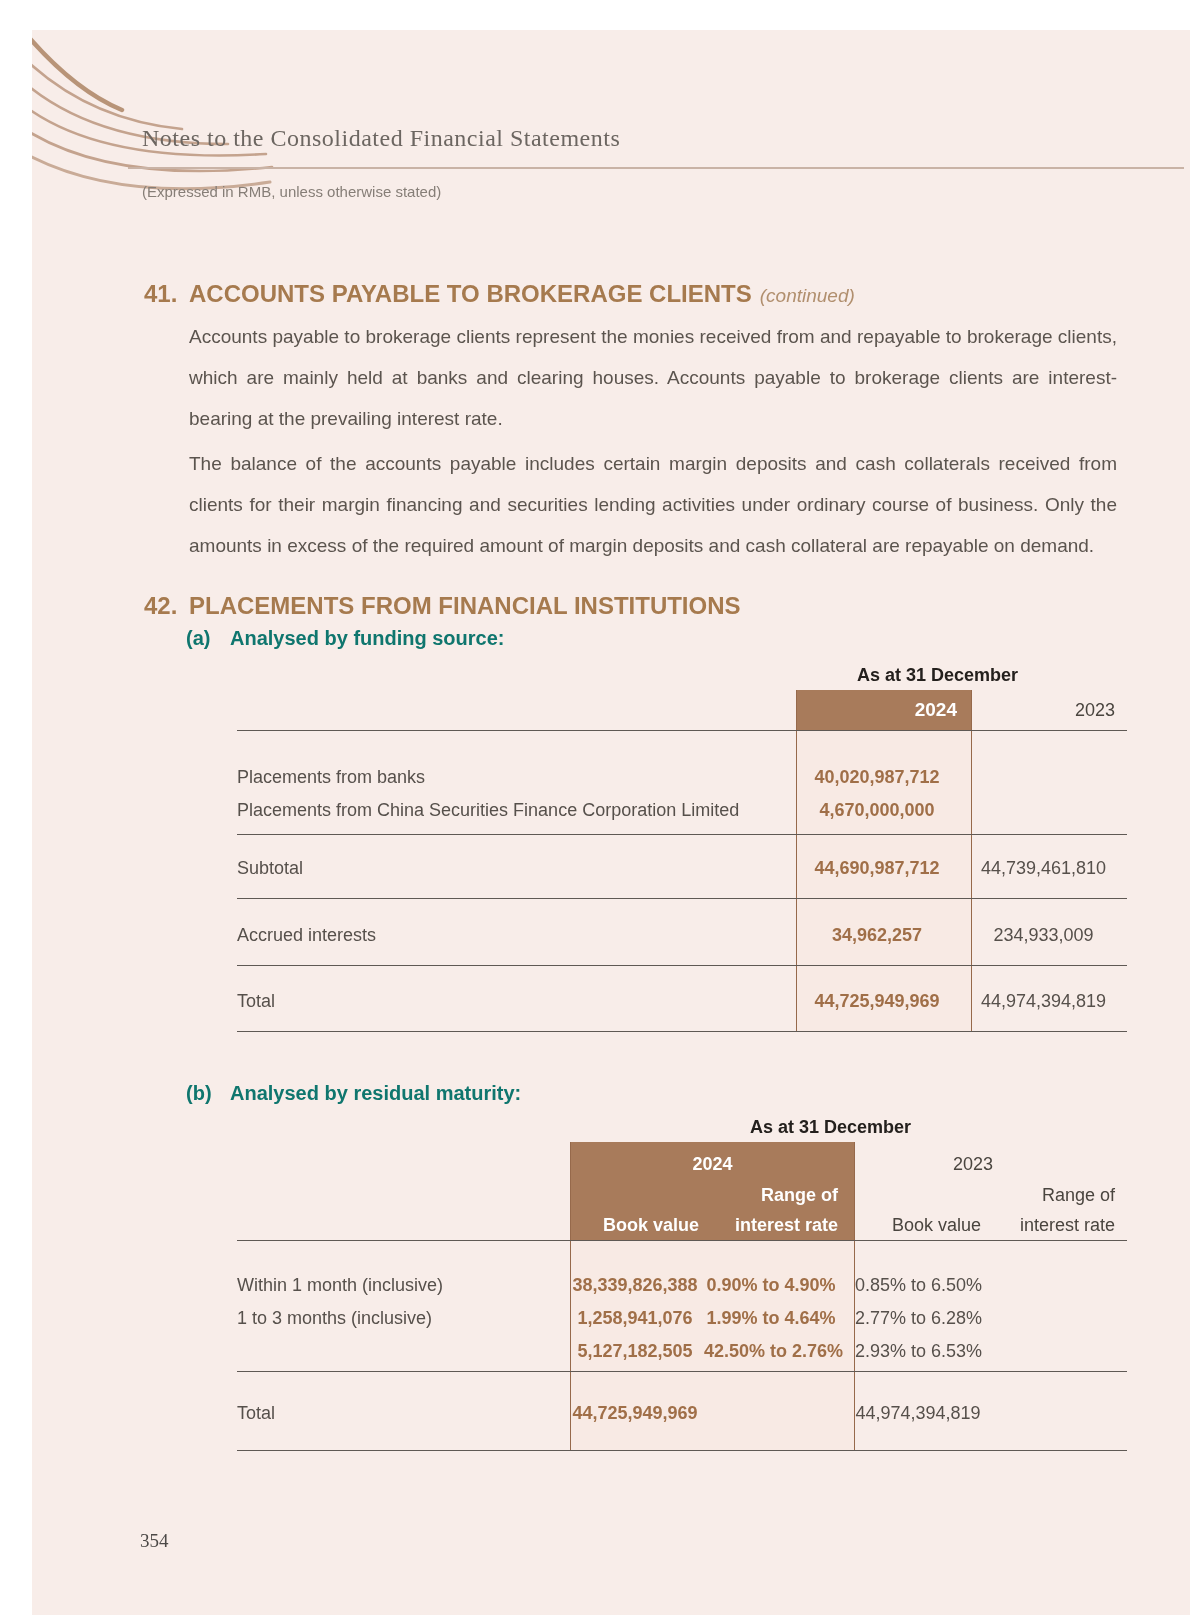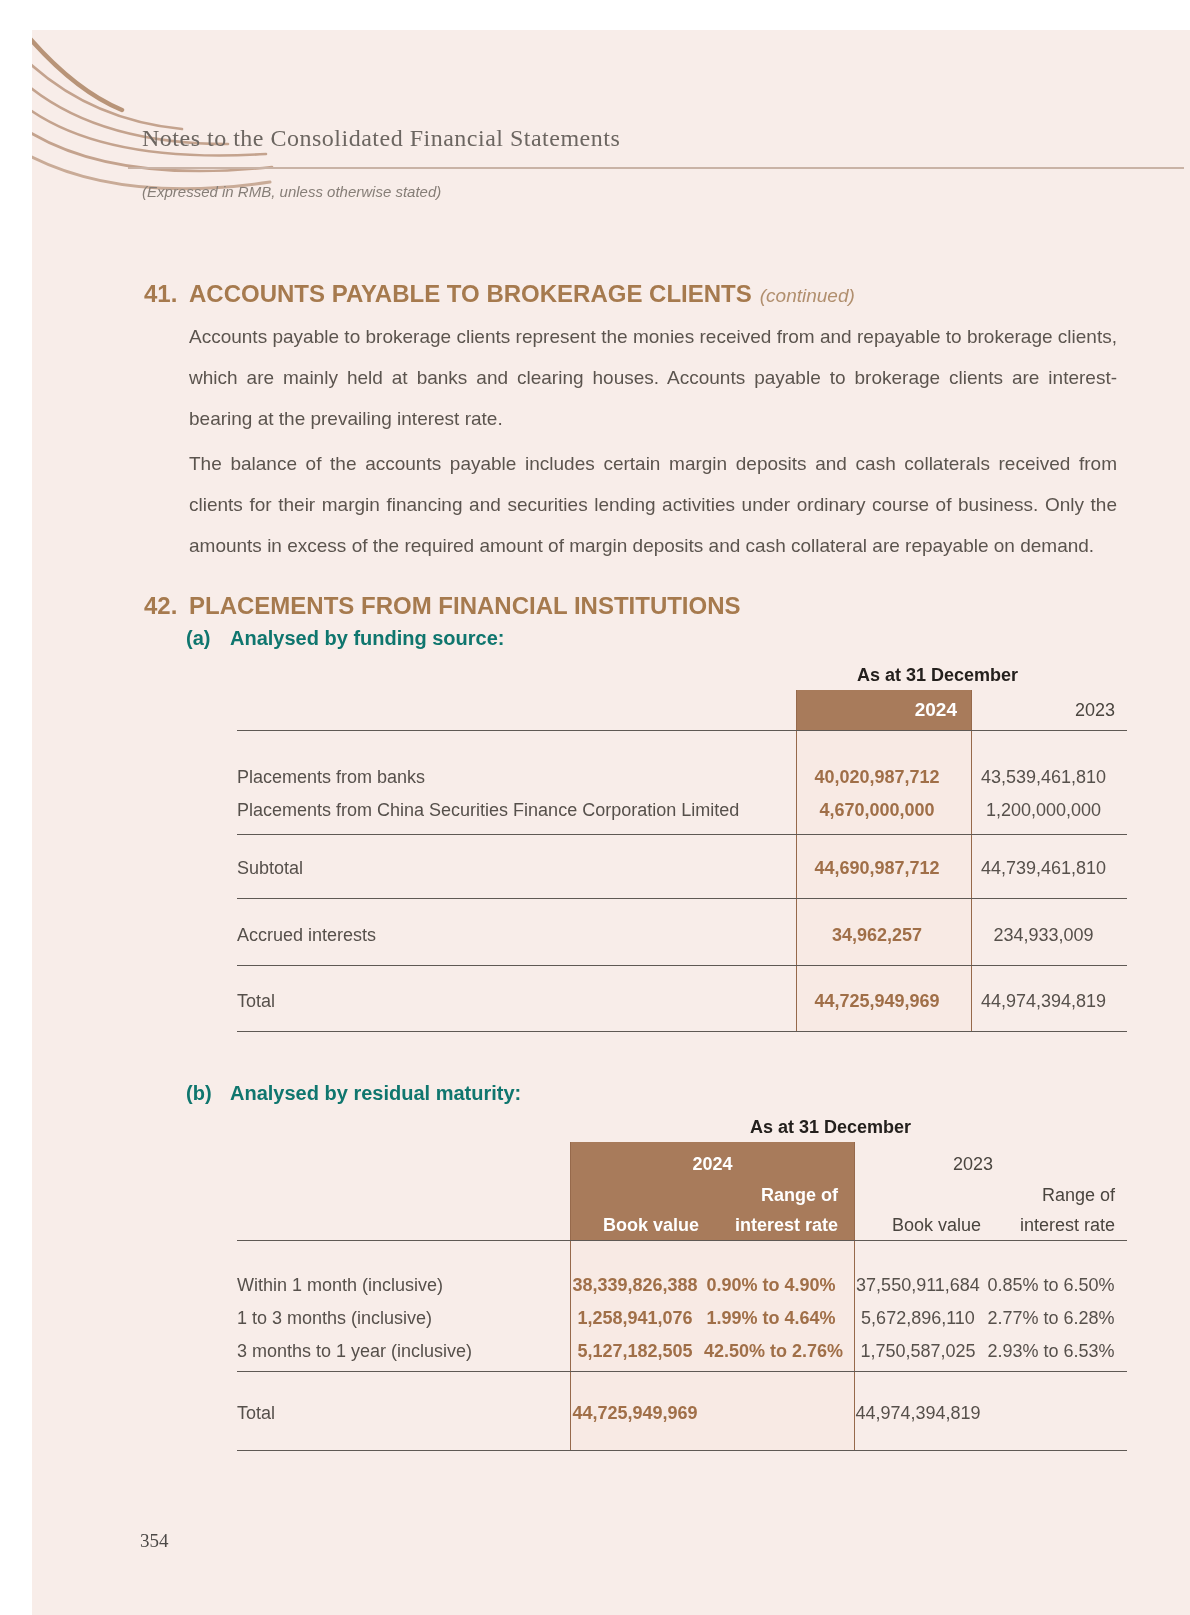--- a/index.html
+++ b/index.html
@@ -12,21 +12,21 @@
 
   
   .swoosh { position:absolute; left:0; top:30px; }
   .hdr-rule { position:absolute; left:96px; top:167px; width:1056px; height:2px; background:#c9b3a6; }
   .hdr-title {
     position:absolute; left:110px; top:125px;
     font-family:"Liberation Serif", serif; font-size:24px; color:#6c6661; letter-spacing:0.5px;
   }
   .hdr-sub {
     position:absolute; left:110px; top:183px;
-    font-size:15px; font-style:italic; color:#867e77;
+    font-size:15px; color:#867e77;
   }
 
   
   .sec-head { position:absolute; left:112px; width:980px; font-size:24px; font-weight:bold; color:#a67a4e; }
   .sec-head .sec-num { display:inline-block; width:45px; }
   .sec-head .cont { font-size:19px; font-weight:normal; font-style:italic; color:#b18f6e; margin-left:8px; }
   .sub-head { position:absolute; left:154px; font-size:20px; font-weight:bold; color:#0f766e; }
   .sub-head .sub-label { display:inline-block; width:44px; }
 
   .para {
@@ -127,24 +127,20 @@
     </div>
     <div class="row ra ga1 rule">
       <div>
         <div class="ln">Placements from banks</div>
         <div class="ln">Placements from China Securities Finance Corporation Limited</div>
       </div>
       <div class="tint bl br ca24">
         <div class="ln num v24">40,020,987,712</div>
         <div class="ln num v24">4,670,000,000</div>
       </div>
-      <div class="ca23">
-        <div class="ln num">43,539,461,810</div>
-        <div class="ln num">1,200,000,000</div>
-      </div>
     </div>
     <div class="row ra ga2 rule">
       <div>
           <div class="ln">Subtotal</div>
         </div>
       <div class="tint bl br ca24">
           <div class="ln num v24">44,690,987,712</div>
         </div>
       <div class="ca23">
           <div class="ln num">44,739,461,810</div>
@@ -199,37 +195,31 @@
         <div class="hbl3">
           <span class="hb-bv23">Book value</span>
           <span class="hb-ir23">interest rate</span>
         </div>
       </div>
     </div>
     <div class="row rb gbr rule">
       <div>
         <div class="ln">Within 1 month (inclusive)</div>
         <div class="ln">1 to 3 months (inclusive)</div>
-        <div class="ln">3 months to 1 year (inclusive)</div>
       </div>
       <div class="tint bl cb-bv24">
         <div class="ln num v24">38,339,826,388</div>
         <div class="ln num v24">1,258,941,076</div>
         <div class="ln num v24">5,127,182,505</div>
       </div>
       <div class="tint br cb-r24">
         <div class="ln num v24">0.90% to 4.90%</div>
         <div class="ln num v24">1.99% to 4.64%</div>
         <div class="ln num v24">42.50% to 2.76%</div>
       </div>
-      <div class="cb-bv23">
-        <div class="ln num">37,550,911,684</div>
-        <div class="ln num">5,672,896,110</div>
-        <div class="ln num">1,750,587,025</div>
-      </div>
       <div class="cb-r23">
         <div class="ln num">0.85% to 6.50%</div>
         <div class="ln num">2.77% to 6.28%</div>
         <div class="ln num">2.93% to 6.53%</div>
       </div>
     </div>
     <div class="row rb gbt rule">
       <div>
           <div class="ln">Total</div>
         </div>

